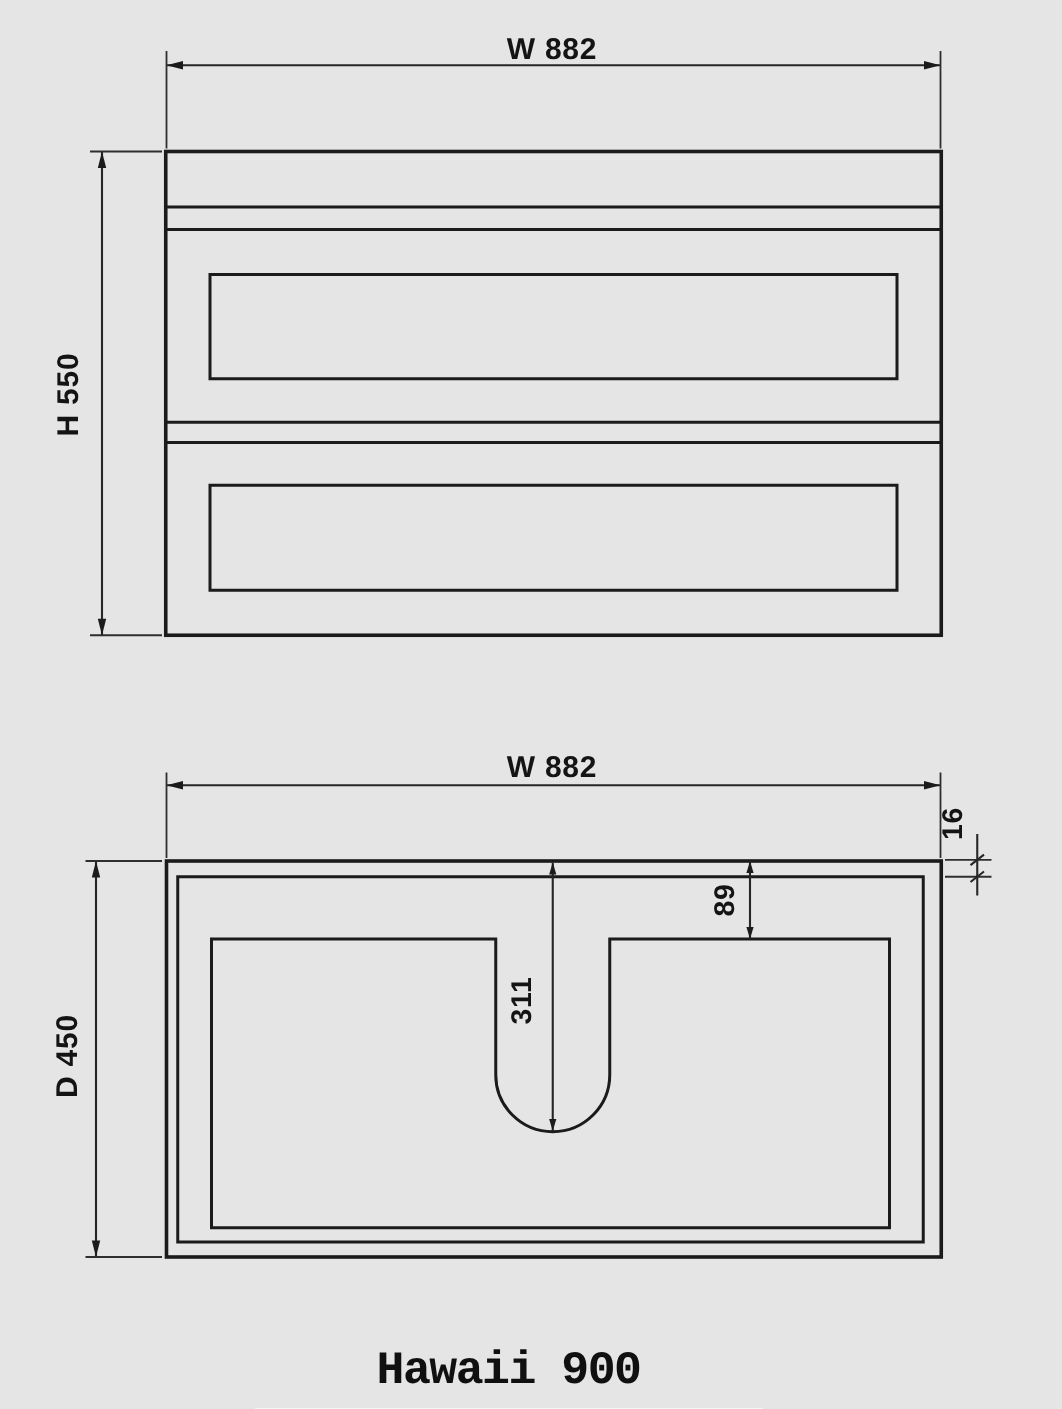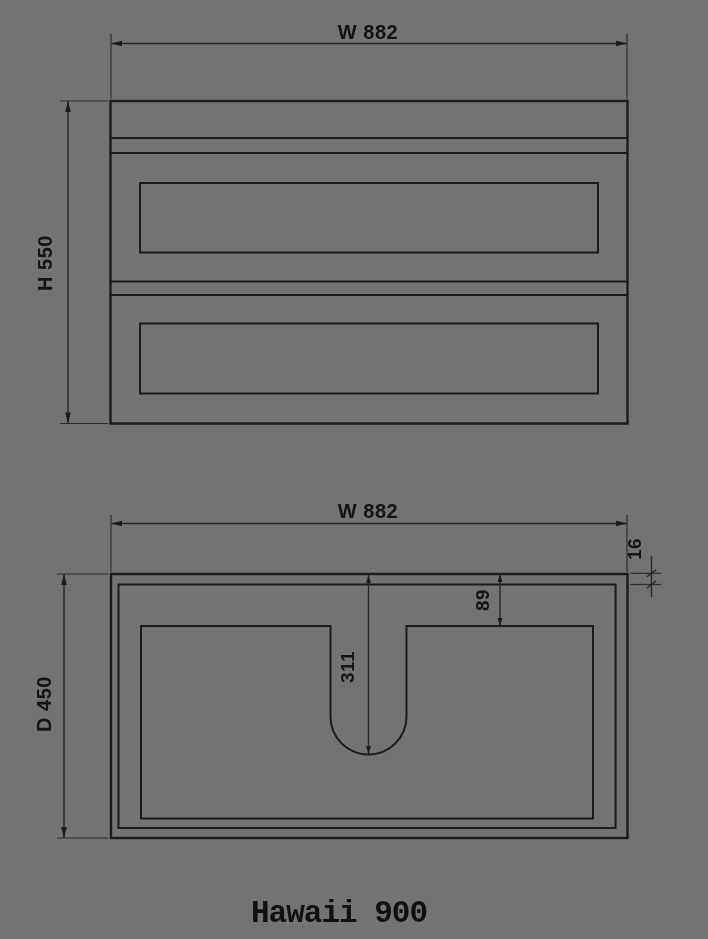--- a/index.html
+++ b/index.html
@@ -4,21 +4,21 @@
 <style>
   html, body {
     margin: 0;
     padding: 0;
     background: #ffffff;
   }
   .page {
     position: relative;
     width: 708px;
     height: 939px;
-    background: #737373;
+    background: #e5e5e5;
     overflow: hidden;
     text-decoration: underline;
   }
   svg { display: block; }
   .obj  { stroke: #1b1b1b; stroke-width: 2.4; fill: none; }
   .obj2 { stroke: #1b1b1b; stroke-width: 2; fill: none; }
   .dim  { stroke: #262626; stroke-width: 1.4; fill: none; }
   .ext  { stroke: #2e2e2e; stroke-width: 1.2; fill: none; }
   .arr  { fill: #1b1b1b; stroke: none; }
   .dimtext {

